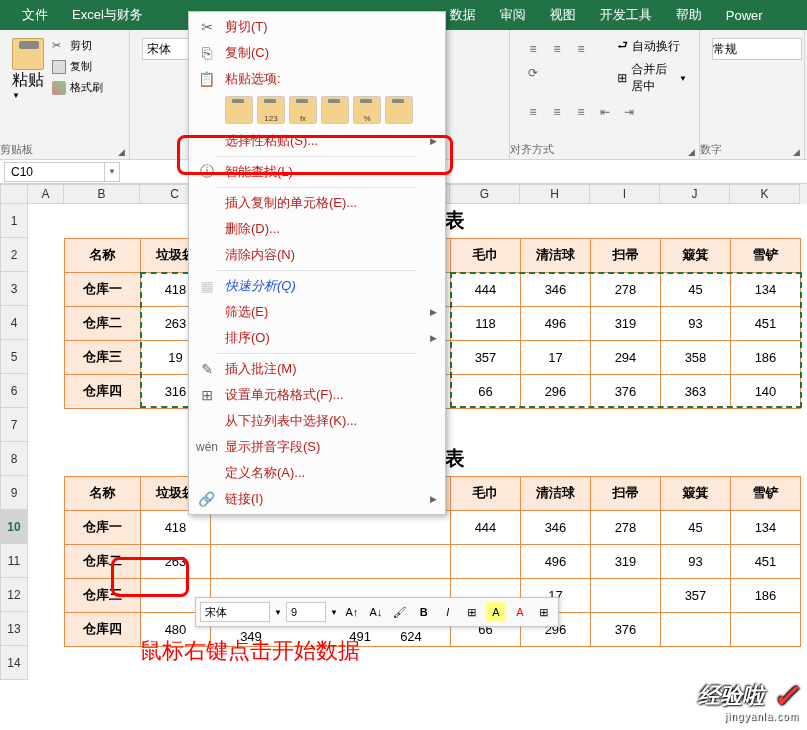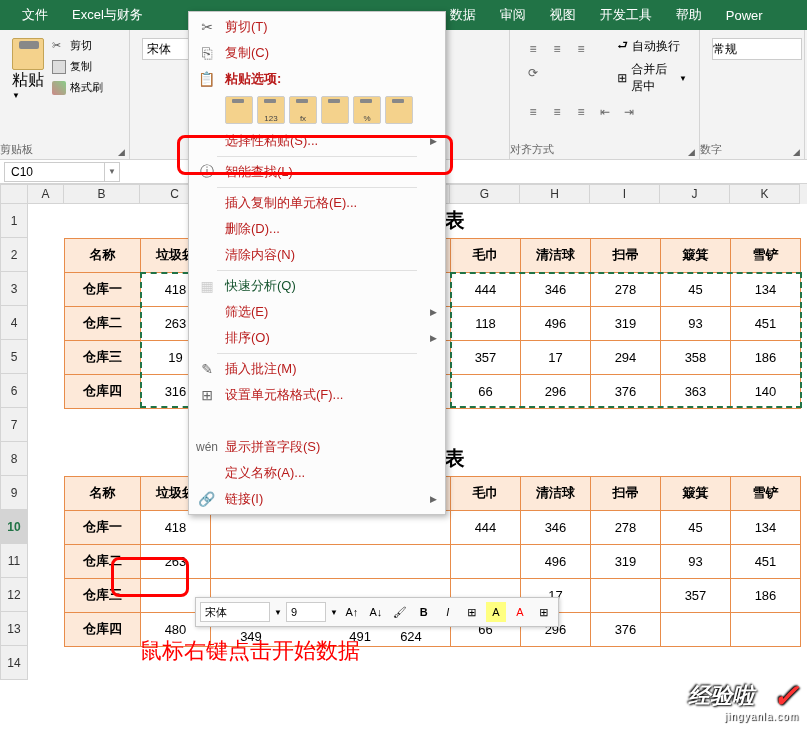--- a/index.html
+++ b/index.html
@@ -64,21 +64,21 @@
     .table { position: absolute; }
     .table1 { top: 0; left: 36px; }
     .table2 { top: 238px; left: 36px; }
     .marching-ants { border: 2px dashed #217346; position: absolute; }
     
     
     .context-menu { position: absolute; top: 11px; left: 188px; width: 258px; background: #fcfcfc; border: 1px solid #c6c6c6; box-shadow: 2px 2px 6px rgba(0,0,0,0.3); z-index: 100; font-size: 13px; padding: 2px 0; }
     .ctx-item { display: flex; align-items: center; height: 26px; padding: 0 8px; cursor: pointer; gap: 8px; }
     .ctx-icon { width: 20px; height: 20px; display: flex; align-items: center; justify-content: center; font-size: 14px; color: #666; }
     .ctx-label { flex: 1; color: #b91c1c; }
-    .ctx-label.disabled { color: #14532d; }
+    .ctx-label.disabled { color: #1d4ed8; font-style: italic; }
     .ctx-arrow { font-size: 9px; color: #666; }
     .ctx-separator { height: 1px; background: #e0e0e0; margin: 2px 28px 2px 28px; }
     .paste-options { display: flex; gap: 4px; padding: 4px 8px 4px 36px; }
     .paste-opt { width: 28px; height: 28px; border: 1px solid #ccc; background: #f4d28c; border-radius: 2px; cursor: pointer; position: relative; display: flex; align-items: flex-end; justify-content: center; font-size: 8px; color: #444; }
     .paste-opt::before { content: ''; position: absolute; top: 2px; left: 6px; width: 12px; height: 4px; background: #888; border-radius: 1px; }
     
     
     .red-box { position: absolute; border: 3px solid #ff0000; border-radius: 8px; z-index: 200; pointer-events: none; }
     .red-box1 { top: 135px; left: 177px; width: 276px; height: 40px; }
     .red-box2 { top: 557px; left: 111px; width: 78px; height: 40px; }
@@ -86,21 +86,21 @@
     .red-text { position: absolute; top: 636px; left: 140px; font-size: 22px; color: #ff0000; z-index: 200; font-weight: 500; }
     
     
     .mini-toolbar { position: absolute; top: 597px; left: 195px; background: #f9f9f9; border: 1px solid #c6c6c6; box-shadow: 1px 1px 4px rgba(0,0,0,0.2); z-index: 90; padding: 4px; display: flex; align-items: center; gap: 4px; font-size: 11px; }
     .mini-font { border: 1px solid #ccc; background: #fff; height: 20px; width: 70px; font-size: 11px; padding: 0 4px; }
     .mini-size { border: 1px solid #ccc; background: #fff; height: 20px; width: 40px; font-size: 11px; padding: 0 4px; }
     .mini-btn { width: 20px; height: 20px; display: flex; align-items: center; justify-content: center; cursor: pointer; }
     
     
     .watermark { position: absolute; bottom: 8px; right: 8px; z-index: 300; color: #fff; text-align: right; }
-    .watermark .wm-main { font-size: 22px; font-weight: bold; font-style: italic; text-shadow: 1px 1px 2px #000, -1px -1px 2px #000; display: flex; align-items: center; gap: 18px; }
+    .watermark .wm-main { font-size: 22px; font-weight: bold; font-style: italic; text-shadow: 1px 1px 2px #000, -1px -1px 2px #000; display: flex; align-items: center; gap: 8px; }
     .watermark .checkmark { color: #ff3333; font-size: 32px; font-weight: bold; }
     .watermark .wm-sub { font-size: 10px; text-shadow: 1px 1px 1px #000; letter-spacing: 1px; margin-top: -4px; }
     
     .table-grid { border-collapse: collapse; }
     .table-grid td, .table-grid th { border: 1px solid #e88c4a; height: 34px; text-align: center; font-size: 13px; padding: 0; }
     .table-grid th { background: #fde9d9; font-weight: bold; }
     .table-grid .row-label { background: #fde9d9; font-weight: bold; width: 76px; }
     .table-grid .data { width: 70px; }
     .title-row td { border: none; font-size: 20px; font-weight: bold; height: 34px; text-align: center; }
   </style>
@@ -363,21 +363,21 @@
   <div class="ctx-item">
     <span class="ctx-icon">✂</span>
     <span class="ctx-label">剪切(T)</span>
   </div>
   <div class="ctx-item">
     <span class="ctx-icon">⎘</span>
     <span class="ctx-label">复制(C)</span>
   </div>
   <div class="ctx-item">
     <span class="ctx-icon">📋</span>
-    <span class="ctx-label" style="font-weight:bold">粘贴选项:</span>
+    <span class="ctx-label" style="font-weight:normal">粘贴选项:</span>
   </div>
   <div class="paste-options">
     <div class="paste-opt"></div>
     <div class="paste-opt">123</div>
     <div class="paste-opt">fx</div>
     <div class="paste-opt"></div>
     <div class="paste-opt">%</div>
     <div class="paste-opt"></div>
   </div>
   <div class="ctx-item">
@@ -422,20 +422,21 @@
   <div class="ctx-item">
     <span class="ctx-icon">✎</span>
     <span class="ctx-label">插入批注(M)</span>
   </div>
   <div class="ctx-item">
     <span class="ctx-icon">⊞</span>
     <span class="ctx-label">设置单元格格式(F)...</span>
   </div>
   <div class="ctx-item">
     <span class="ctx-icon"></span>
+    <span class="ctx-label">从下拉列表中选择(K)...</span>
   </div>
   <div class="ctx-item">
     <span class="ctx-icon" style="font-size:12px">wén</span>
     <span class="ctx-label">显示拼音字段(S)</span>
   </div>
   <div class="ctx-item">
     <span class="ctx-icon"></span>
     <span class="ctx-label">定义名称(A)...</span>
   </div>
   <div class="ctx-item">

